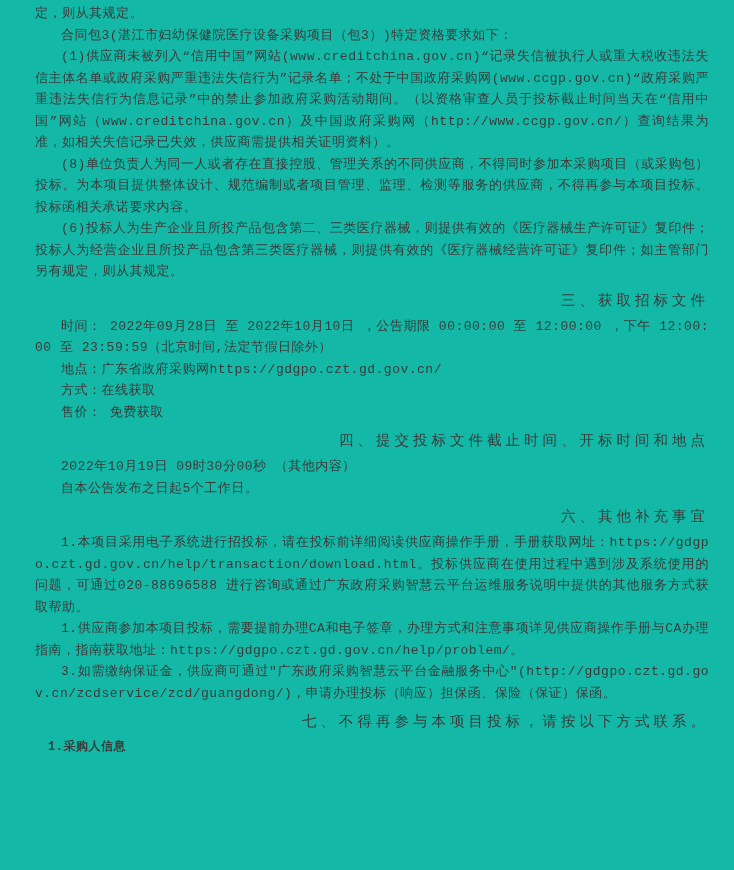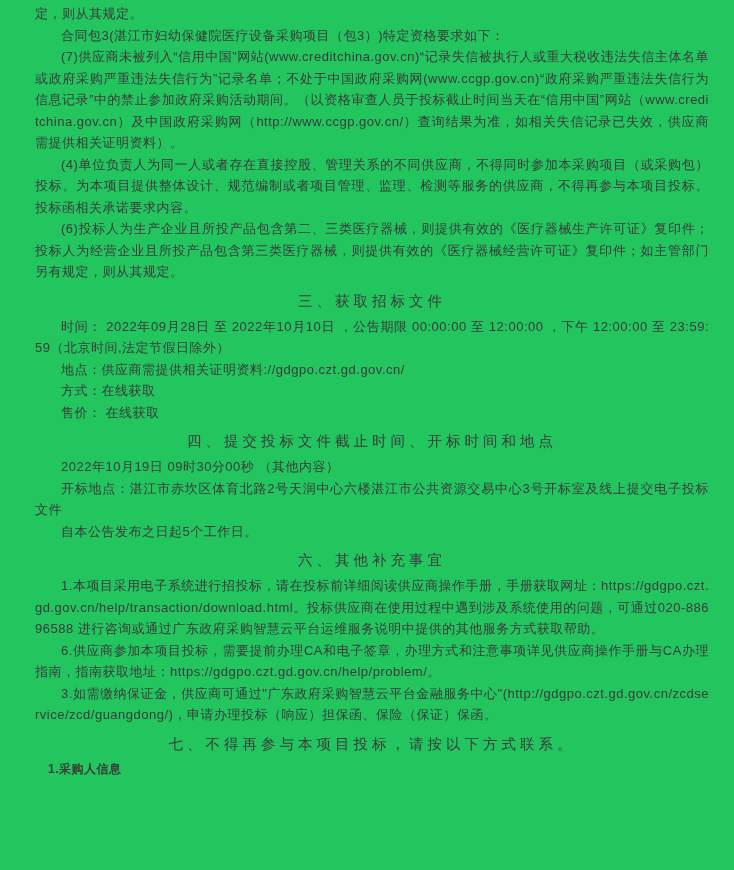--- a/index.html
+++ b/index.html
@@ -4,23 +4,23 @@
 <style>
   html, body {
     margin: 0;
     padding: 0;
     background: #ffffff;
   }
   .page {
     position: relative;
     width: 734px;
     height: 870px;
-    background: #22c55e;
+    background: #14b8a6;
     overflow: hidden;
-    font-family: Liberation Sans, sans-serif;
+    font-family: Liberation Mono, monospace;
     color: #3b3b3b;
     box-sizing: border-box;
     padding: 3px 25px 0 35px;
   }
   .content { width: 674px; }
   .para, .cont, .subitem, .contact {
     margin: 0;
     font-size: 13px;
     line-height: 21.5px;
     letter-spacing: 0.5px;
@@ -28,50 +28,49 @@
     word-break: break-all;
   }
   .para { text-indent: 2em; }
   .cont { text-indent: 0; }
   .heading {
     margin: 7px 0 4px 0;
     font-size: 14.5px;
     line-height: 22px;
     letter-spacing: 4px;
     font-weight: normal;
-    text-align: center;
+    text-align: right;
     word-break: break-all;
   }
   .subitem {
     font-size: 12px;
     font-weight: bold;
     padding-left: 13px;
     text-align: left;
     margin-top: 3px;
   }
 </style>
 </head>
 <body>
 
 <div class="page">
   <div class="content" id="content" style="color: rgb(59, 59, 59);">
       <p class="cont">定，则从其规定。</p>
       <p class="para">合同包3(湛江市妇幼保健院医疗设备采购项目（包3）)特定资格要求如下：</p>
-      <p class="para">(7)供应商未被列入“信用中国”网站(www.creditchina.gov.cn)“记录失信被执行人或重大税收违法失信主体名单或政府采购严重违法失信行为”记录名单；不处于中国政府采购网(www.ccgp.gov.cn)“政府采购严重违法失信行为信息记录”中的禁止参加政府采购活动期间。（以资格审查人员于投标截止时间当天在“信用中国”网站（www.creditchina.gov.cn）及中国政府采购网（http://www.ccgp.gov.cn/）查询结果为准，如相关失信记录已失效，供应商需提供相关证明资料）。</p>
-      <p class="para">(4)单位负责人为同一人或者存在直接控股、管理关系的不同供应商，不得同时参加本采购项目（或采购包）投标。为本项目提供整体设计、规范编制或者项目管理、监理、检测等服务的供应商，不得再参与本项目投标。投标函相关承诺要求内容。</p>
+      <p class="para">(1)供应商未被列入“信用中国”网站(www.creditchina.gov.cn)“记录失信被执行人或重大税收违法失信主体名单或政府采购严重违法失信行为”记录名单；不处于中国政府采购网(www.ccgp.gov.cn)“政府采购严重违法失信行为信息记录”中的禁止参加政府采购活动期间。（以资格审查人员于投标截止时间当天在“信用中国”网站（www.creditchina.gov.cn）及中国政府采购网（http://www.ccgp.gov.cn/）查询结果为准，如相关失信记录已失效，供应商需提供相关证明资料）。</p>
+      <p class="para">(8)单位负责人为同一人或者存在直接控股、管理关系的不同供应商，不得同时参加本采购项目（或采购包）投标。为本项目提供整体设计、规范编制或者项目管理、监理、检测等服务的供应商，不得再参与本项目投标。投标函相关承诺要求内容。</p>
       <p class="para">(6)投标人为生产企业且所投产品包含第二、三类医疗器械，则提供有效的《医疗器械生产许可证》复印件；投标人为经营企业且所投产品包含第三类医疗器械，则提供有效的《医疗器械经营许可证》复印件；如主管部门另有规定，则从其规定。</p>
       <h2 class="heading">三、获取招标文件</h2>
       <p class="para">时间： 2022年09月28日 至 2022年10月10日 ，公告期限 00:00:00 至 12:00:00 ，下午 12:00:00 至 23:59:59（北京时间,法定节假日除外）</p>
-      <p class="para">地点：供应商需提供相关证明资料://gdgpo.czt.gd.gov.cn/</p>
+      <p class="para">地点：广东省政府采购网https://gdgpo.czt.gd.gov.cn/</p>
       <p class="para">方式：在线获取</p>
-      <p class="para">售价： 在线获取</p>
+      <p class="para">售价： 免费获取</p>
       <h2 class="heading">四、提交投标文件截止时间、开标时间和地点</h2>
       <p class="para">2022年10月19日 09时30分00秒 （其他内容）</p>
-      <p class="para">开标地点：湛江市赤坎区体育北路2号天润中心六楼湛江市公共资源交易中心3号开标室及线上提交电子投标文件</p>
       <p class="para">自本公告发布之日起5个工作日。</p>
       <h2 class="heading">六、其他补充事宜</h2>
       <p class="para">1.本项目采用电子系统进行招投标，请在投标前详细阅读供应商操作手册，手册获取网址：https://gdgpo.czt.gd.gov.cn/help/transaction/download.html。投标供应商在使用过程中遇到涉及系统使用的问题，可通过020-88696588 进行咨询或通过广东政府采购智慧云平台运维服务说明中提供的其他服务方式获取帮助。</p>
-      <p class="para">6.供应商参加本项目投标，需要提前办理CA和电子签章，办理方式和注意事项详见供应商操作手册与CA办理指南，指南获取地址：https://gdgpo.czt.gd.gov.cn/help/problem/。</p>
+      <p class="para">1.供应商参加本项目投标，需要提前办理CA和电子签章，办理方式和注意事项详见供应商操作手册与CA办理指南，指南获取地址：https://gdgpo.czt.gd.gov.cn/help/problem/。</p>
       <p class="para">3.如需缴纳保证金，供应商可通过"广东政府采购智慧云平台金融服务中心"(http://gdgpo.czt.gd.gov.cn/zcdservice/zcd/guangdong/)，申请办理投标（响应）担保函、保险（保证）保函。</p>
       <h2 class="heading">七、不得再参与本项目投标，请按以下方式联系。</h2>
       <p class="subitem">1.采购人信息</p>
     </div>
 </div>
 
 </body></html>

